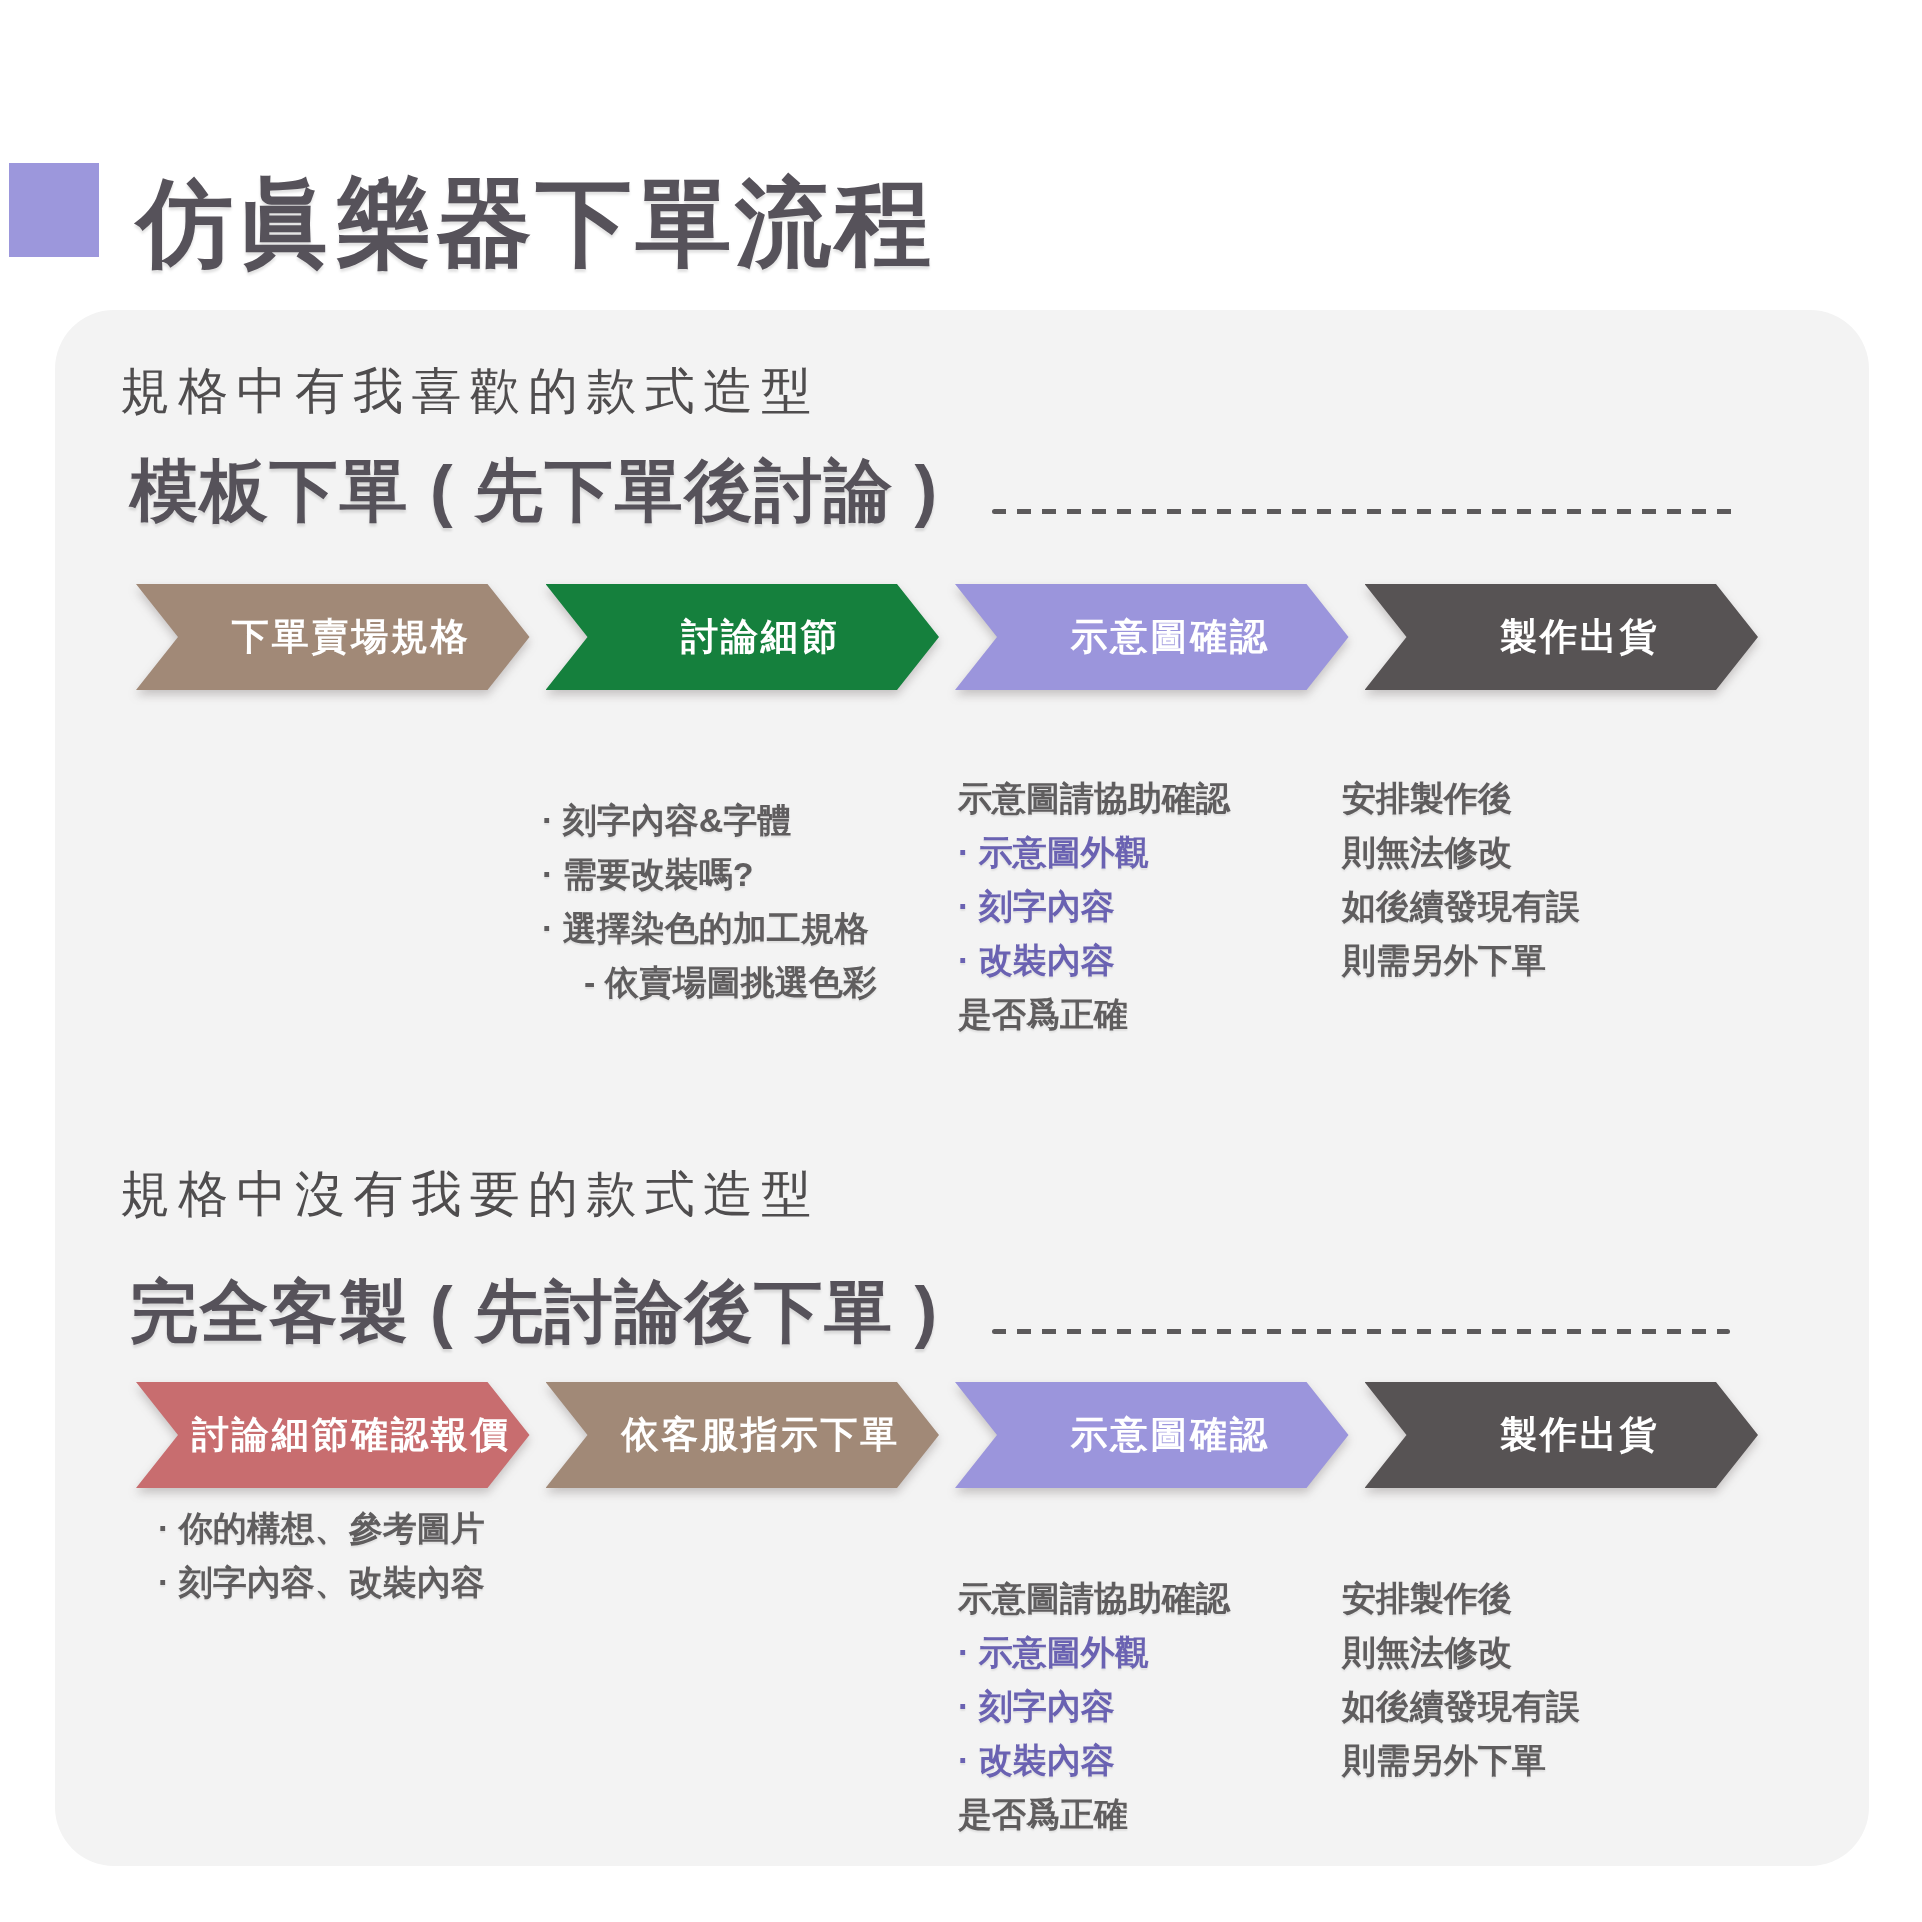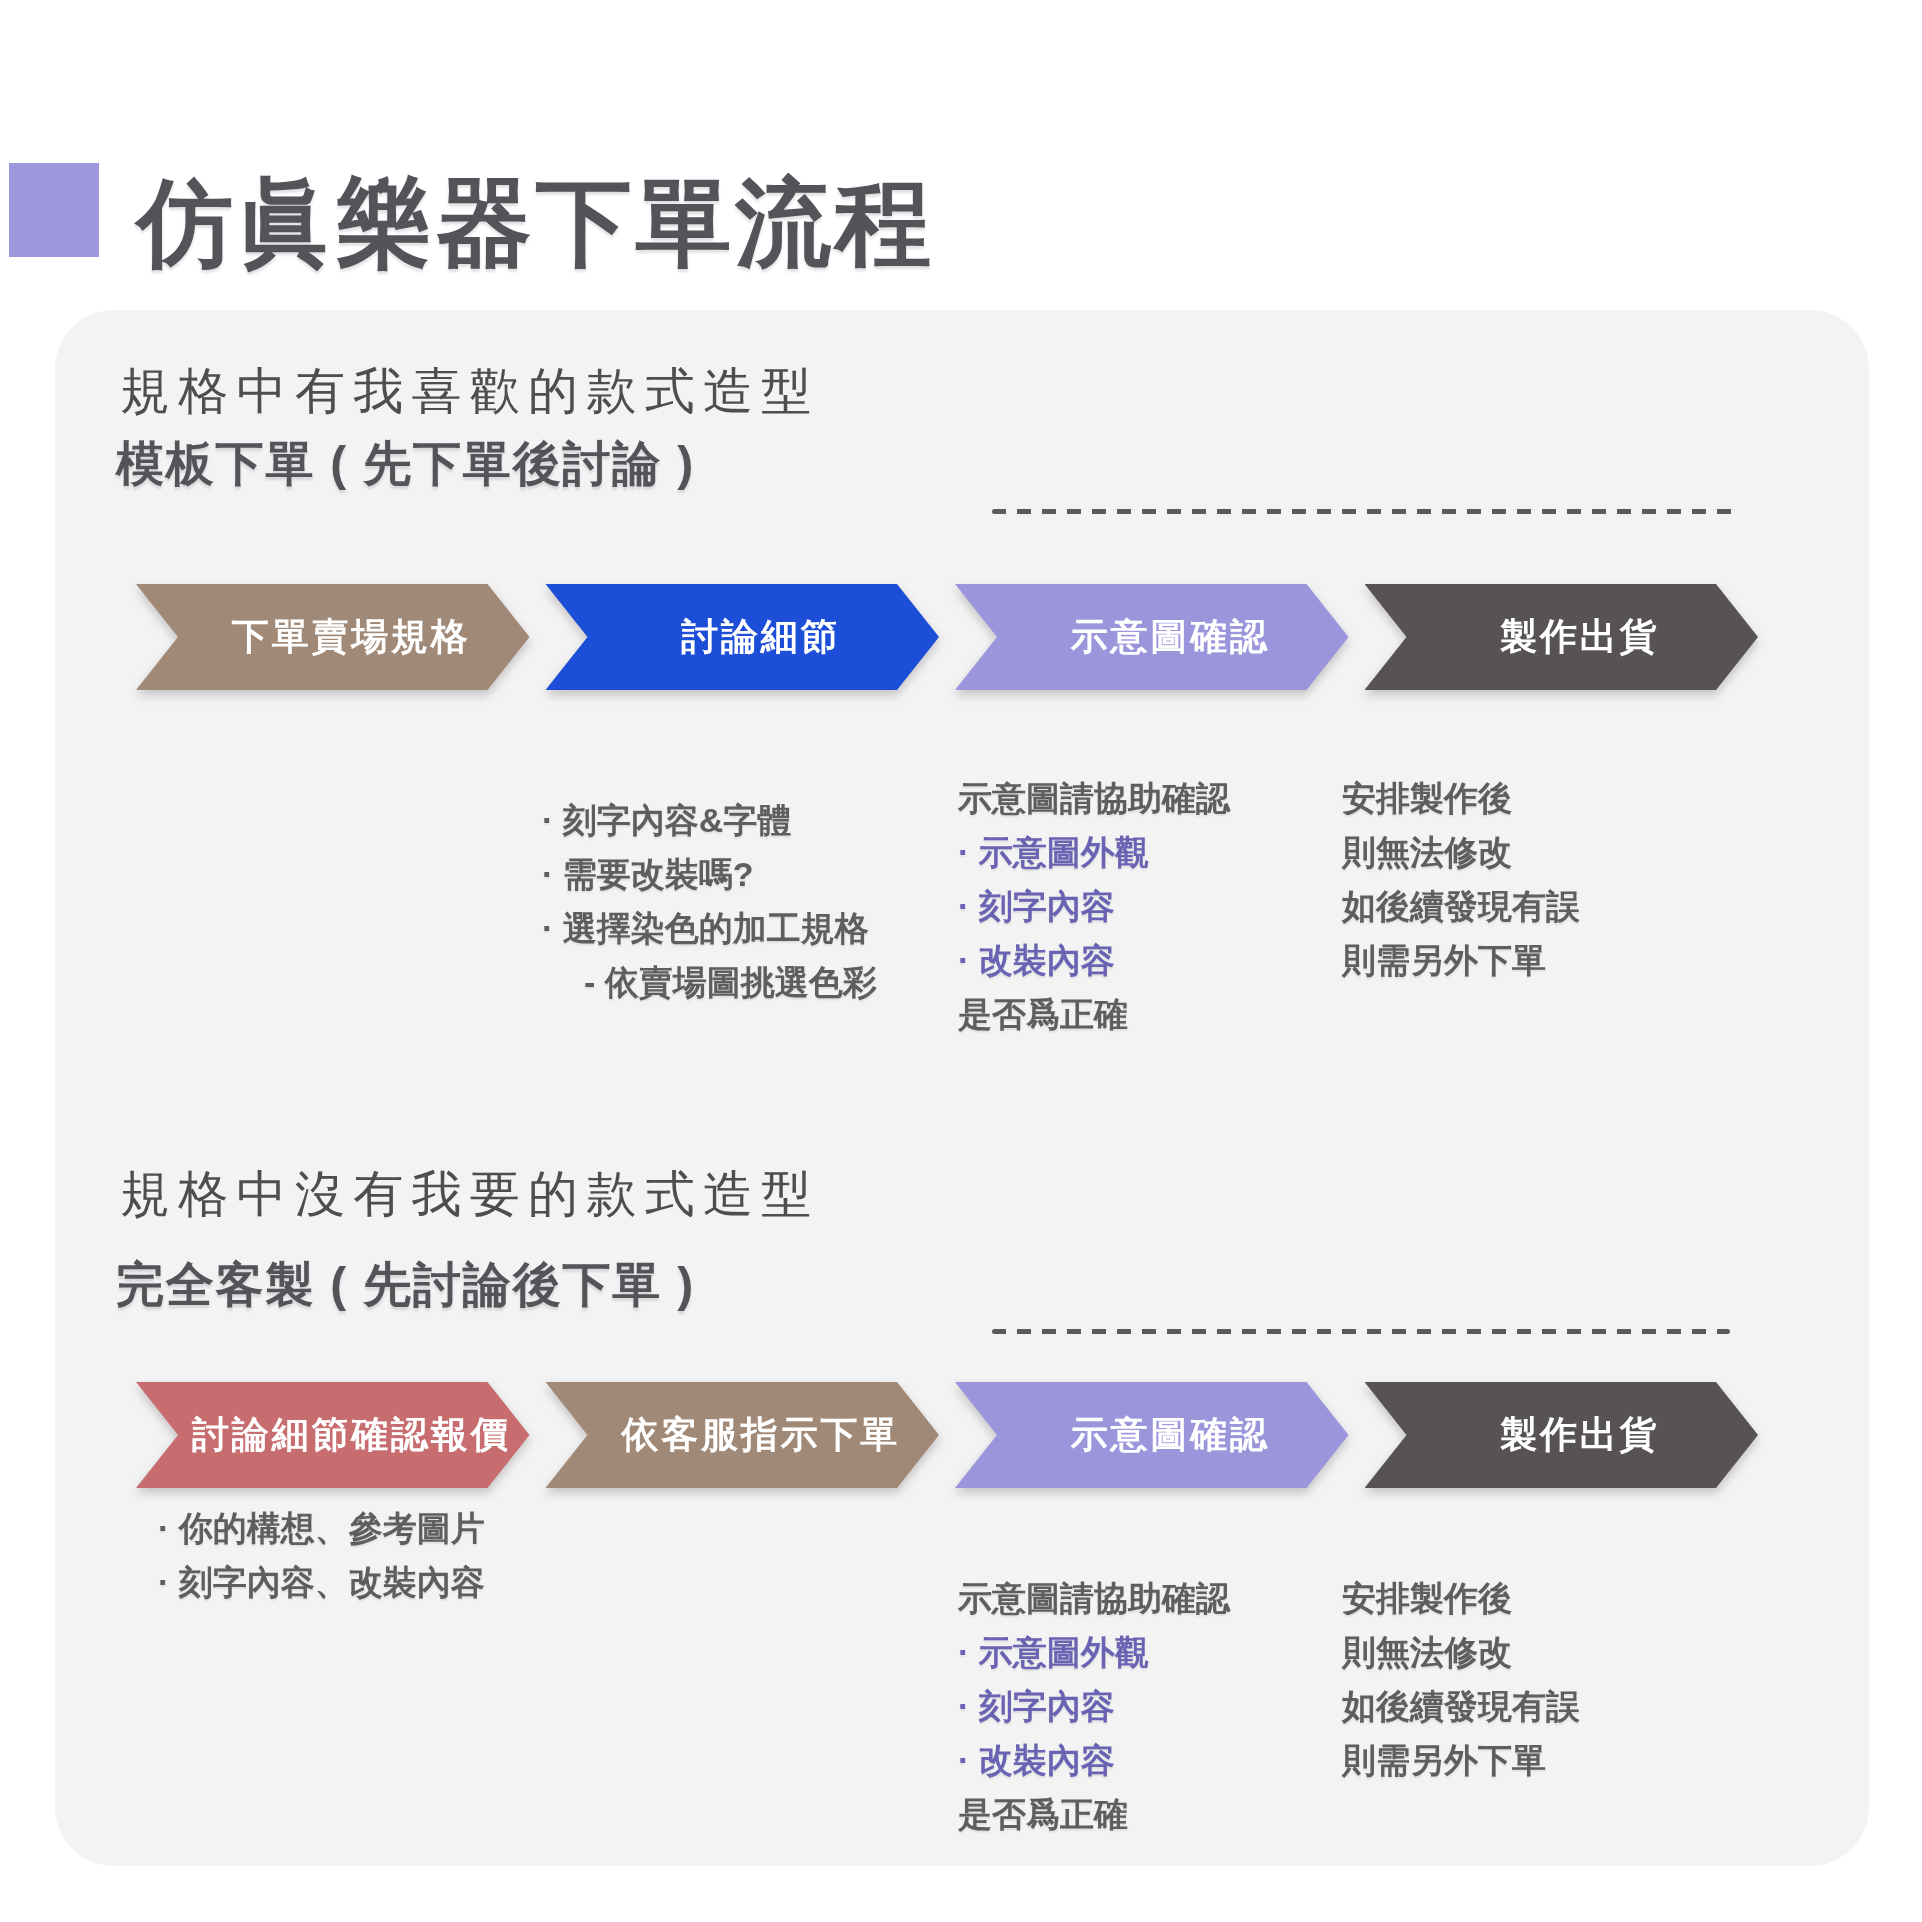--- a/index.html
+++ b/index.html
@@ -13,21 +13,21 @@
   .header .title{font-size:96px;font-weight:800;color:var(--heading);letter-spacing:3.7px;
                  text-shadow:0 2.8px 2.8px rgba(0,0,0,.12);white-space:nowrap;}
 
   
   .card{position:absolute;left:55px;top:310px;width:1814px;height:1556px;background:var(--card);
         border-radius:59px;}
 
   
   .handwritten{position:absolute;font-size:50px;color:var(--handwritten);letter-spacing:8.3px;
                font-weight:400;white-space:nowrap;}
-  .section-title{position:absolute;margin:0;font-size:48px;font-weight:800;color:var(--heading);
+  .section-title{position:absolute;margin:14px;font-size:68px;font-weight:800;color:var(--heading);
                  letter-spacing:1.8px;text-shadow:0 2.8px 2.8px rgba(0,0,0,.12);white-space:nowrap;}
   .dash-line{position:absolute;height:4.6px;border-radius:2.8px;
              background:repeating-linear-gradient(90deg,var(--dash) 0 14px,transparent 14px 25px);}
   .arrows{position:absolute;left:81px;width:1622px;height:106px;display:flex;gap:16px;
           filter:drop-shadow(0 5.5px 4.6px rgba(80,70,70,.28));align-items:center;}
   .arrow{flex:1;height:106px;display:flex;align-items:center;justify-content:center;
          box-sizing:border-box;padding-left:37px;color:#ffffff;font-size:37px;font-weight:700;
          letter-spacing:2.8px;white-space:nowrap;
          clip-path:polygon(0 0,calc(100% - 42px) 0,100% 50%,calc(100% - 42px) 100%,0 100%,42px 50%);}
   .list{position:absolute;font-size:34px;font-weight:700;color:var(--body);line-height:54px;
@@ -70,21 +70,21 @@
 
     <div class="s1">
       <div class="handwritten">規格中有我喜歡的款式造型</div>
       <h2 class="section-title">模板下單 ( 先下單後討論 )</h2>
       <div class="dash-line"></div>
 
       <div class="arrows">
         <div class="arrow" style="background: rgb(161, 137, 119);">
           <span>下單賣場規格</span>
         </div>
-        <div class="arrow" style="background: #1d4ed8;">
+        <div class="arrow" style="background: #15803d;">
           <span>討論細節</span>
         </div>
         <div class="arrow" style="background: rgb(155, 149, 220);">
           <span>示意圖確認</span>
         </div>
         <div class="arrow" style="background: rgb(87, 83, 84);">
           <span>製作出貨</span>
         </div>
       </div>
 

